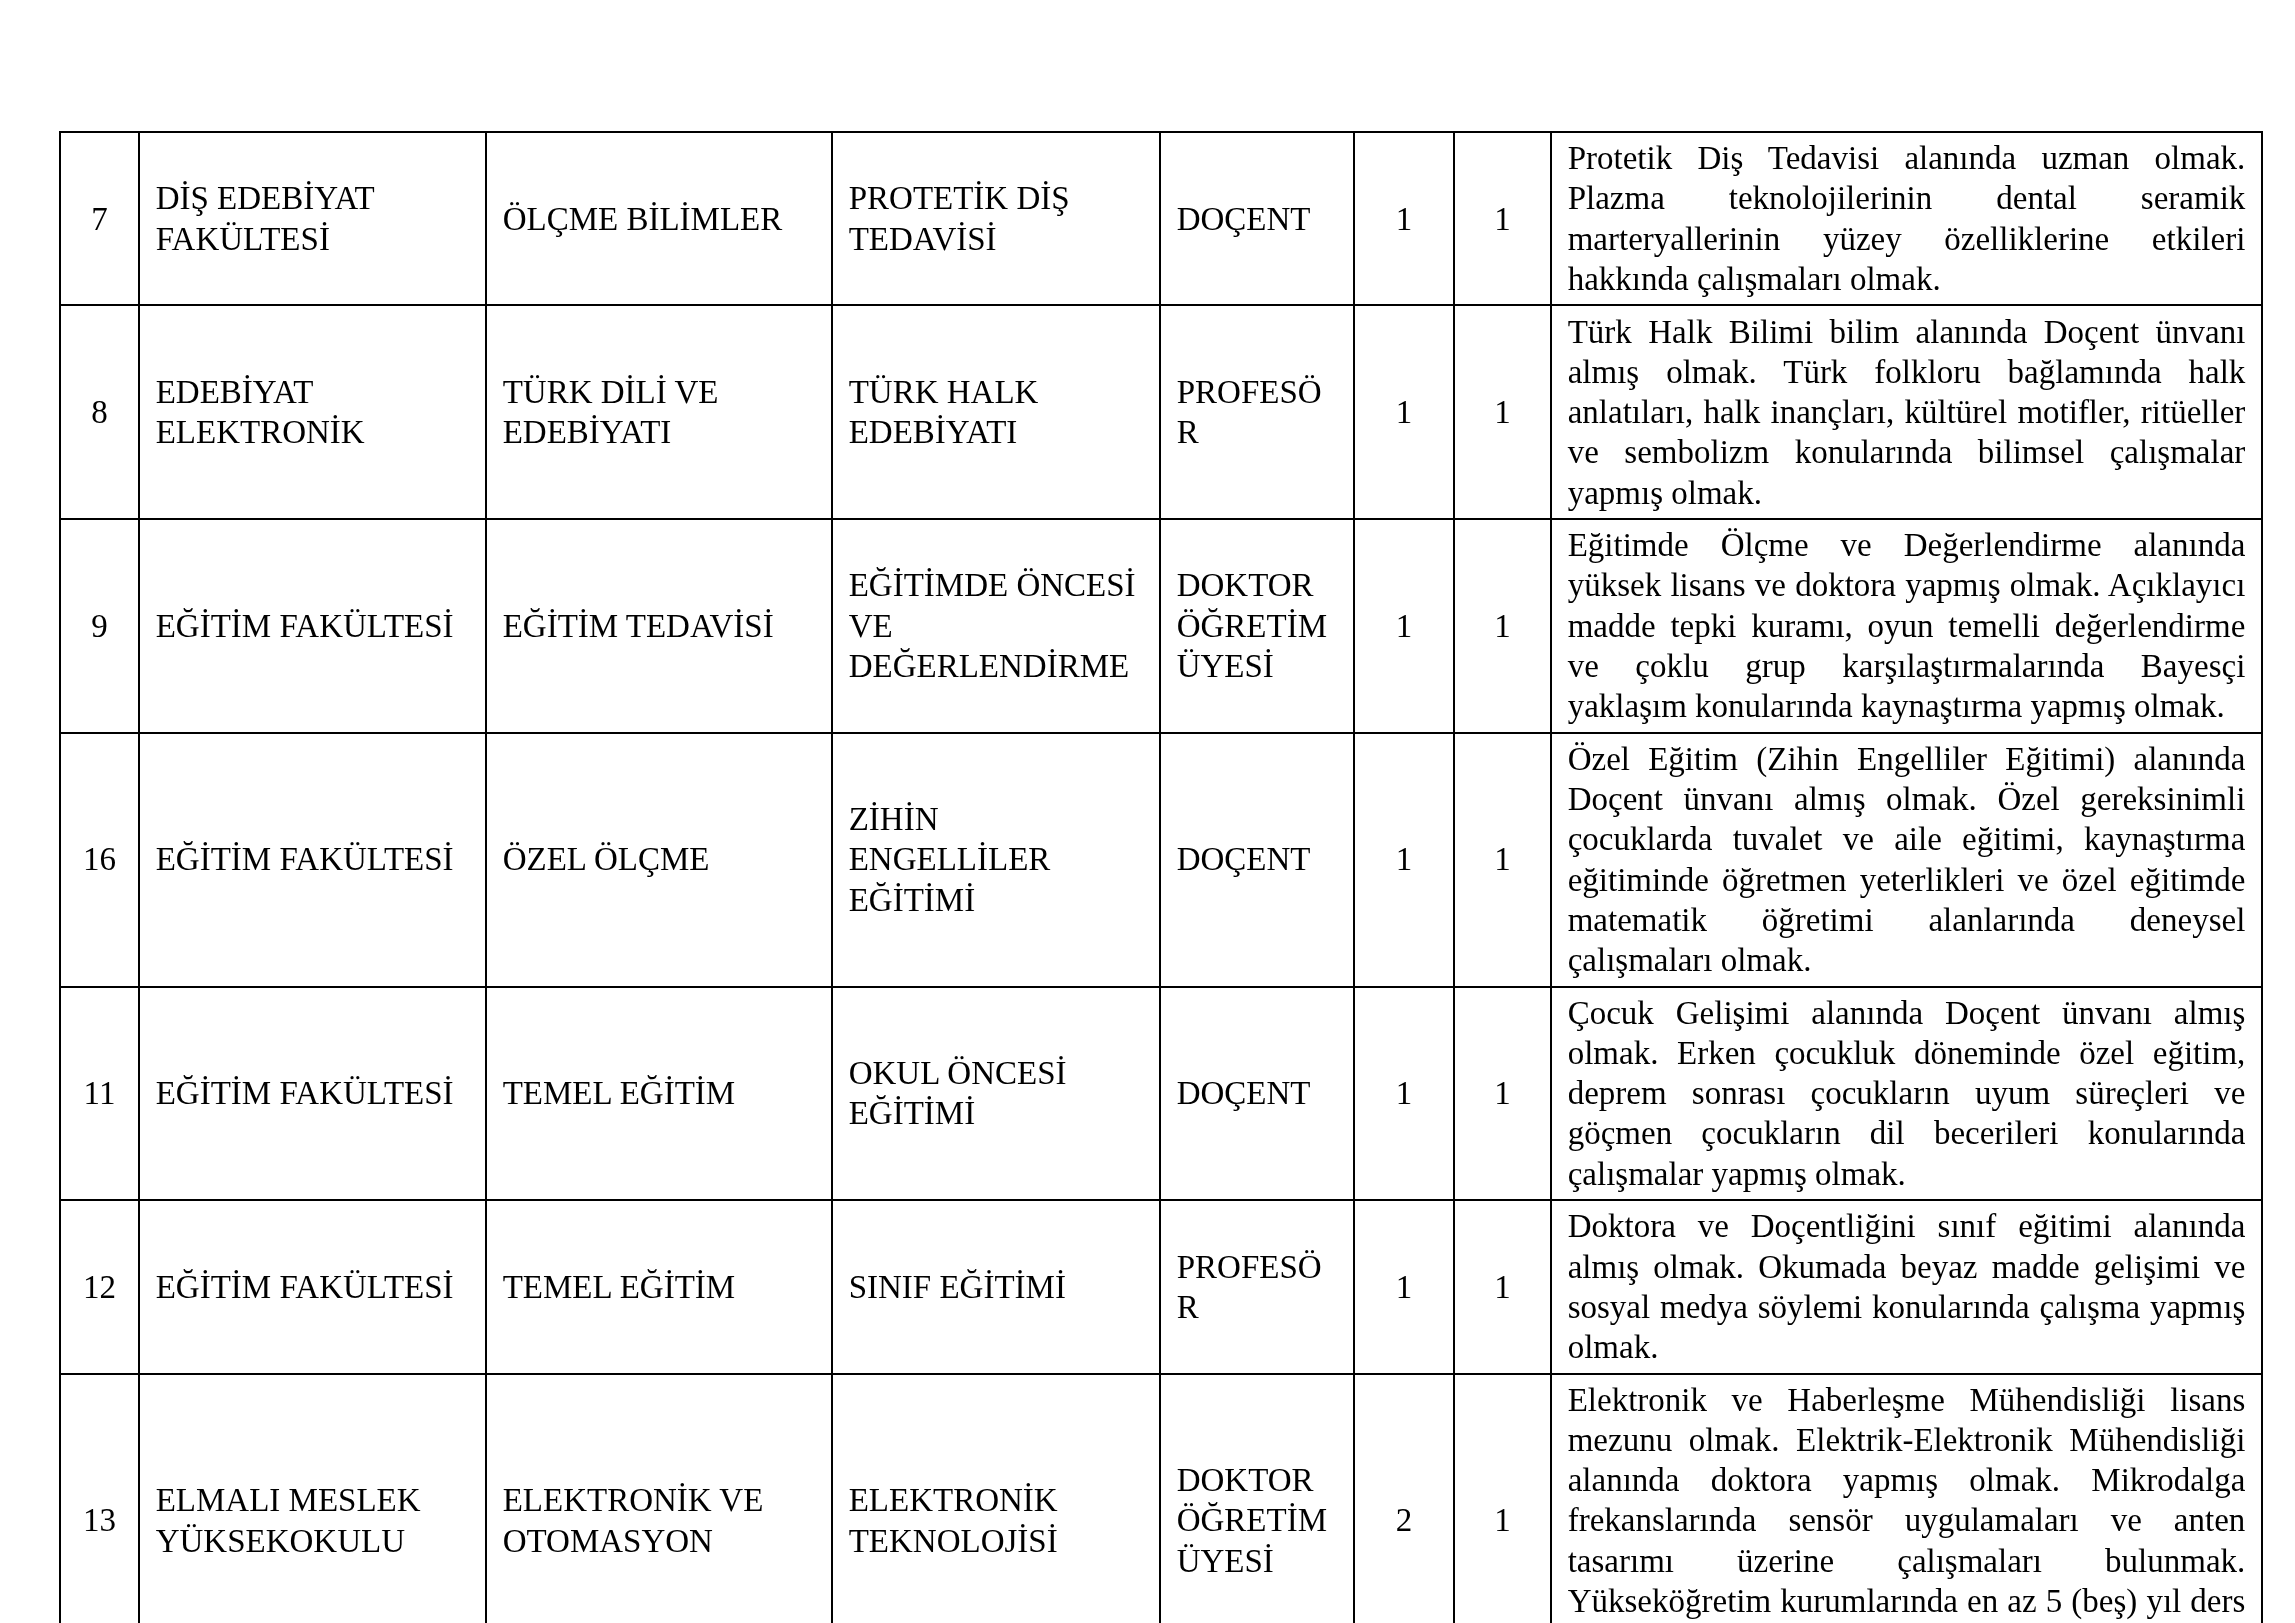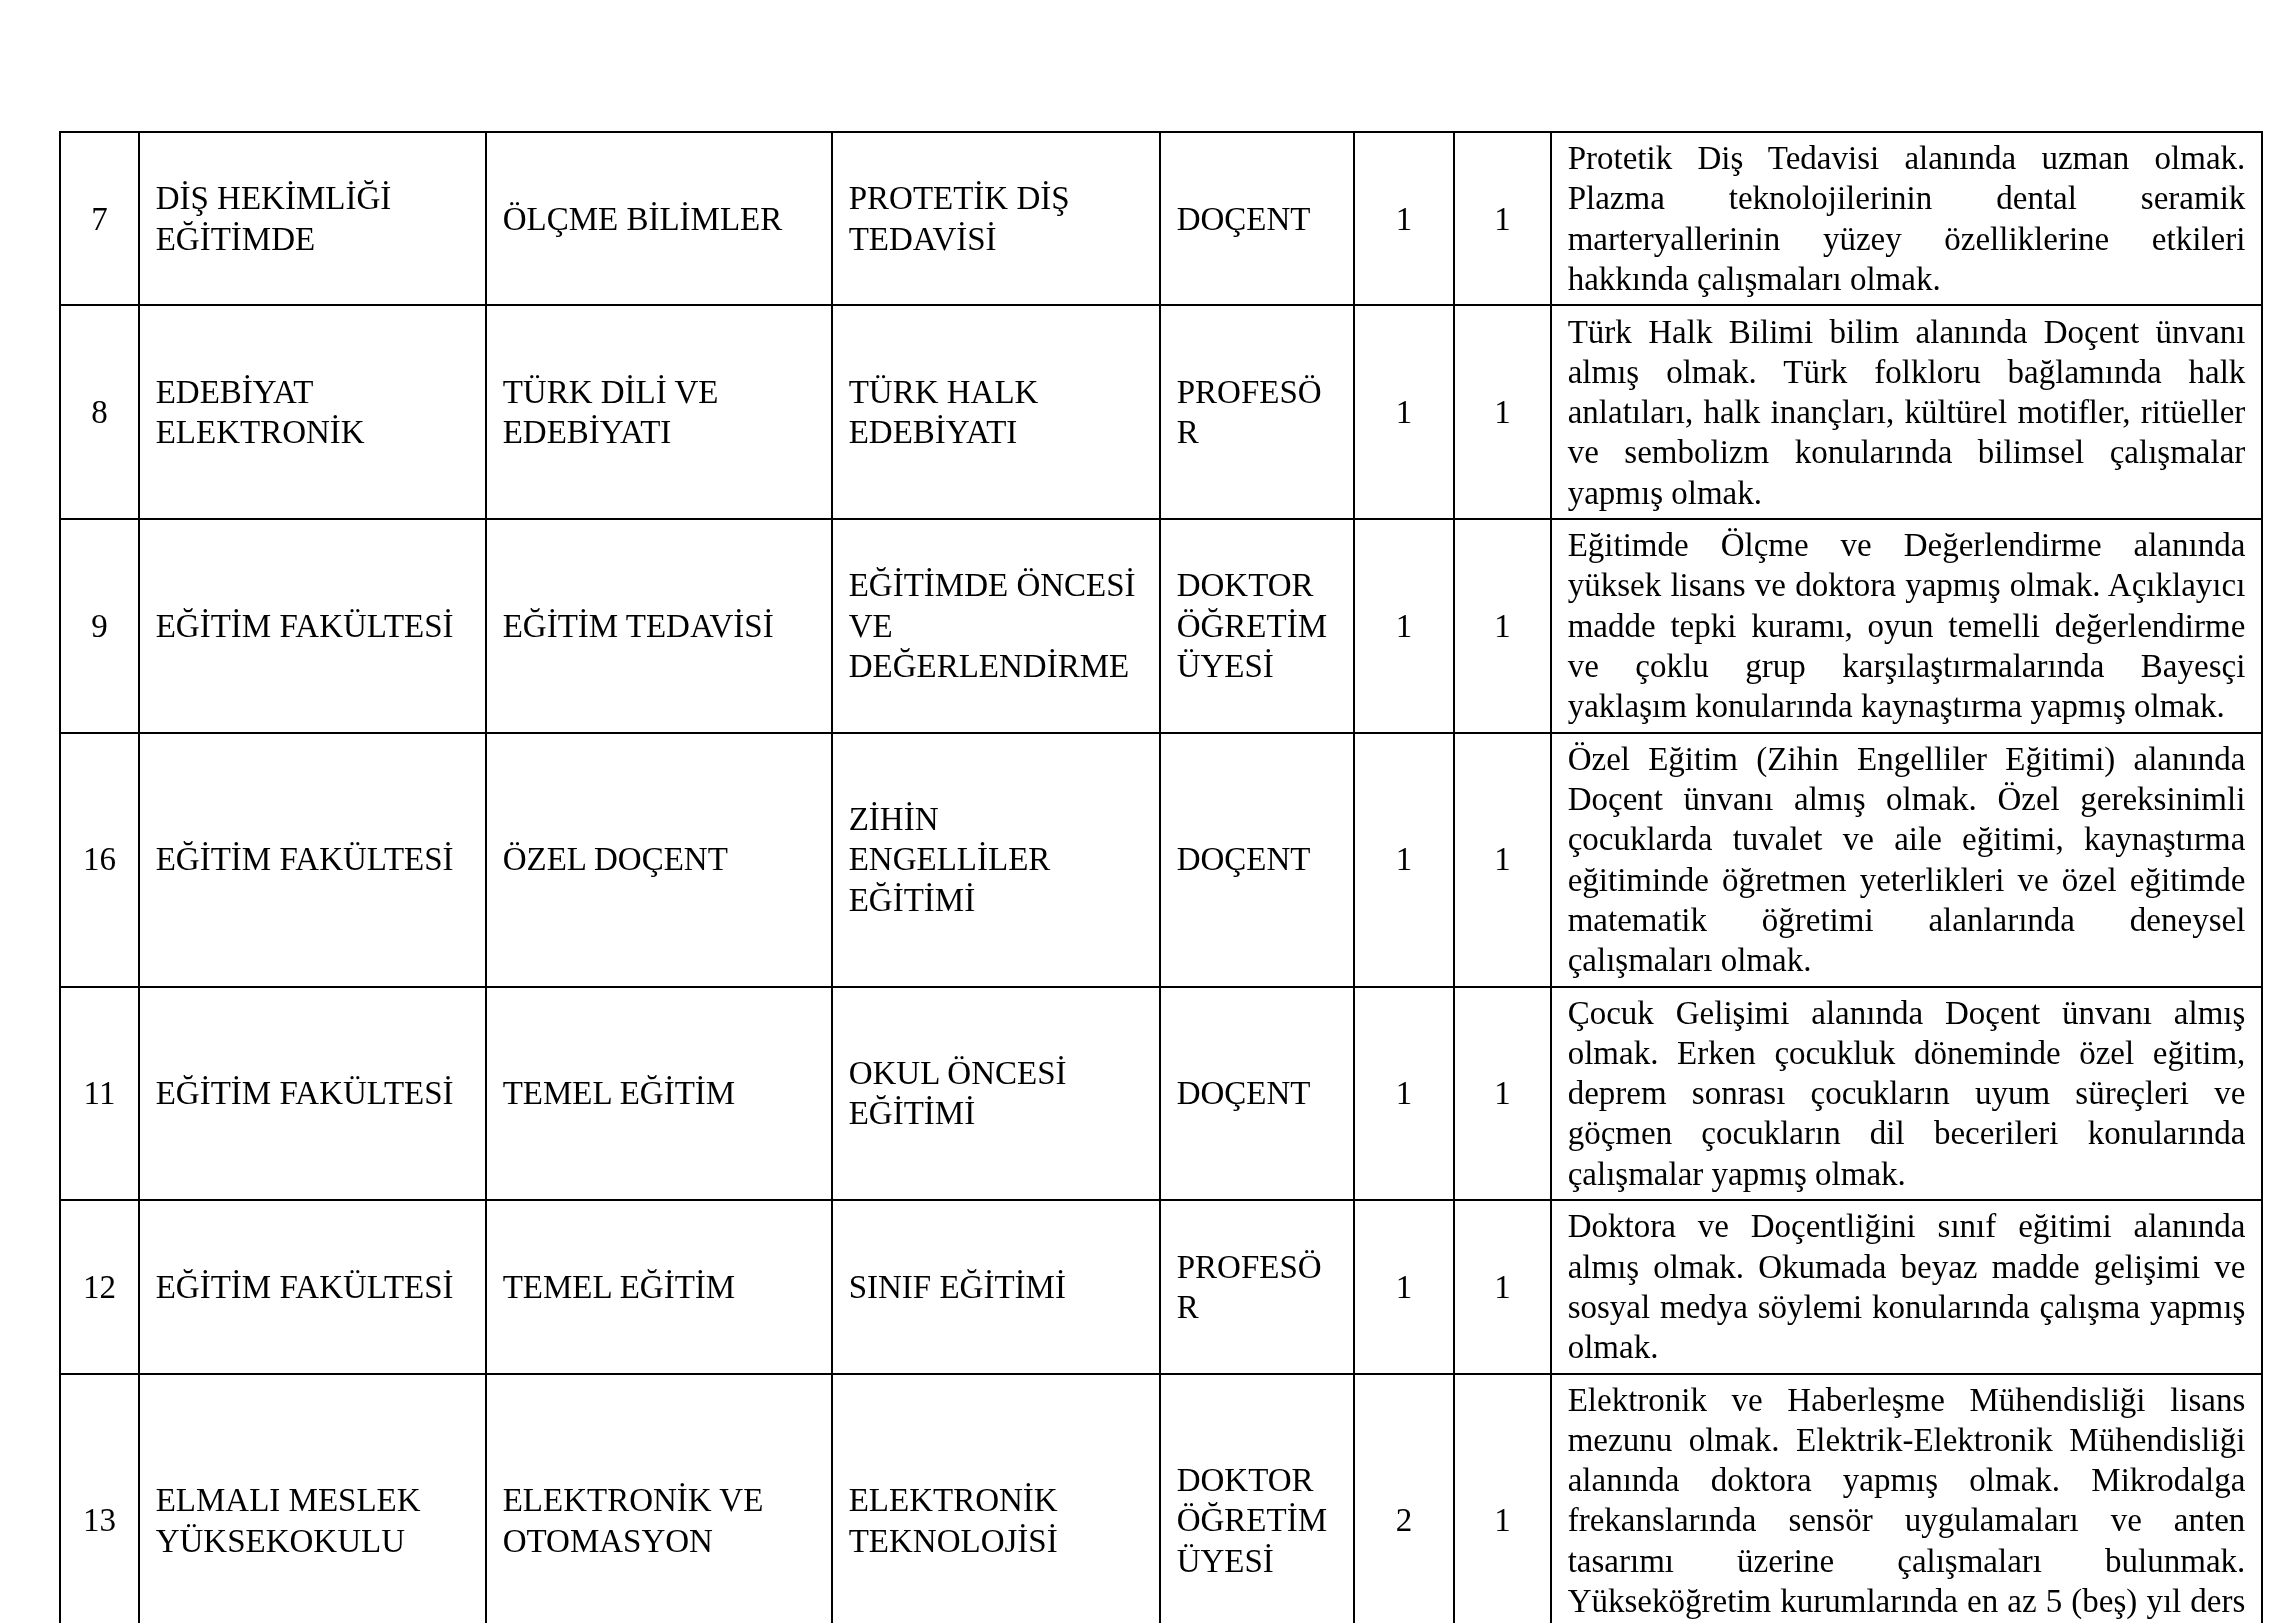--- a/index.html
+++ b/index.html
@@ -79,21 +79,21 @@
     <col class="c-dep">
     <col class="c-prog">
     <col class="c-tit">
     <col class="c-n1">
     <col class="c-n2">
     <col class="c-desc">
   </colgroup>
   <tbody>
   <tr>
     <td class="cell-no">7</td>
-    <td class="cell-caps">DİŞ HEKİMLİĞİ EĞİTİMDE</td>
+    <td class="cell-caps">DİŞ EDEBİYAT FAKÜLTESİ</td>
     <td class="cell-caps">ÖLÇME BİLİMLER</td>
     <td class="cell-caps">PROTETİK DİŞ TEDAVİSİ</td>
     <td class="cell-caps">DOÇENT</td>
     <td class="cell-count">1</td>
     <td class="cell-count">1</td>
     <td class="cell-desc">Protetik Diş Tedavisi alanında uzman olmak. Plazma teknolojilerinin dental seramik marteryallerinin yüzey özelliklerine etkileri hakkında çalışmaları olmak.</td>
   </tr>
 
   <tr>
     <td class="cell-no">8</td>
@@ -113,21 +113,21 @@
     <td class="cell-caps">EĞİTİMDE ÖNCESİ VE DEĞERLENDİRME</td>
     <td class="cell-caps">DOKTOR ÖĞRETİM ÜYESİ</td>
     <td class="cell-count">1</td>
     <td class="cell-count">1</td>
     <td class="cell-desc">Eğitimde Ölçme ve Değerlendirme alanında yüksek lisans ve doktora yapmış olmak. Açıklayıcı madde tepki kuramı, oyun temelli değerlendirme ve çoklu grup karşılaştırmalarında Bayesçi yaklaşım konularında kaynaştırma yapmış olmak.</td>
   </tr>
 
   <tr>
     <td class="cell-no">16</td>
     <td class="cell-caps">EĞİTİM FAKÜLTESİ</td>
-    <td class="cell-caps">ÖZEL DOÇENT</td>
+    <td class="cell-caps">ÖZEL ÖLÇME</td>
     <td class="cell-caps">ZİHİN ENGELLİLER EĞİTİMİ</td>
     <td class="cell-caps">DOÇENT</td>
     <td class="cell-count">1</td>
     <td class="cell-count">1</td>
     <td class="cell-desc">Özel Eğitim (Zihin Engelliler Eğitimi) alanında Doçent ünvanı almış olmak. Özel gereksinimli çocuklarda tuvalet ve aile eğitimi, kaynaştırma eğitiminde öğretmen yeterlikleri ve özel eğitimde matematik öğretimi alanlarında deneysel çalışmaları olmak.</td>
   </tr>
 
   <tr>
     <td class="cell-no">11</td>
     <td class="cell-caps">EĞİTİM FAKÜLTESİ</td>

